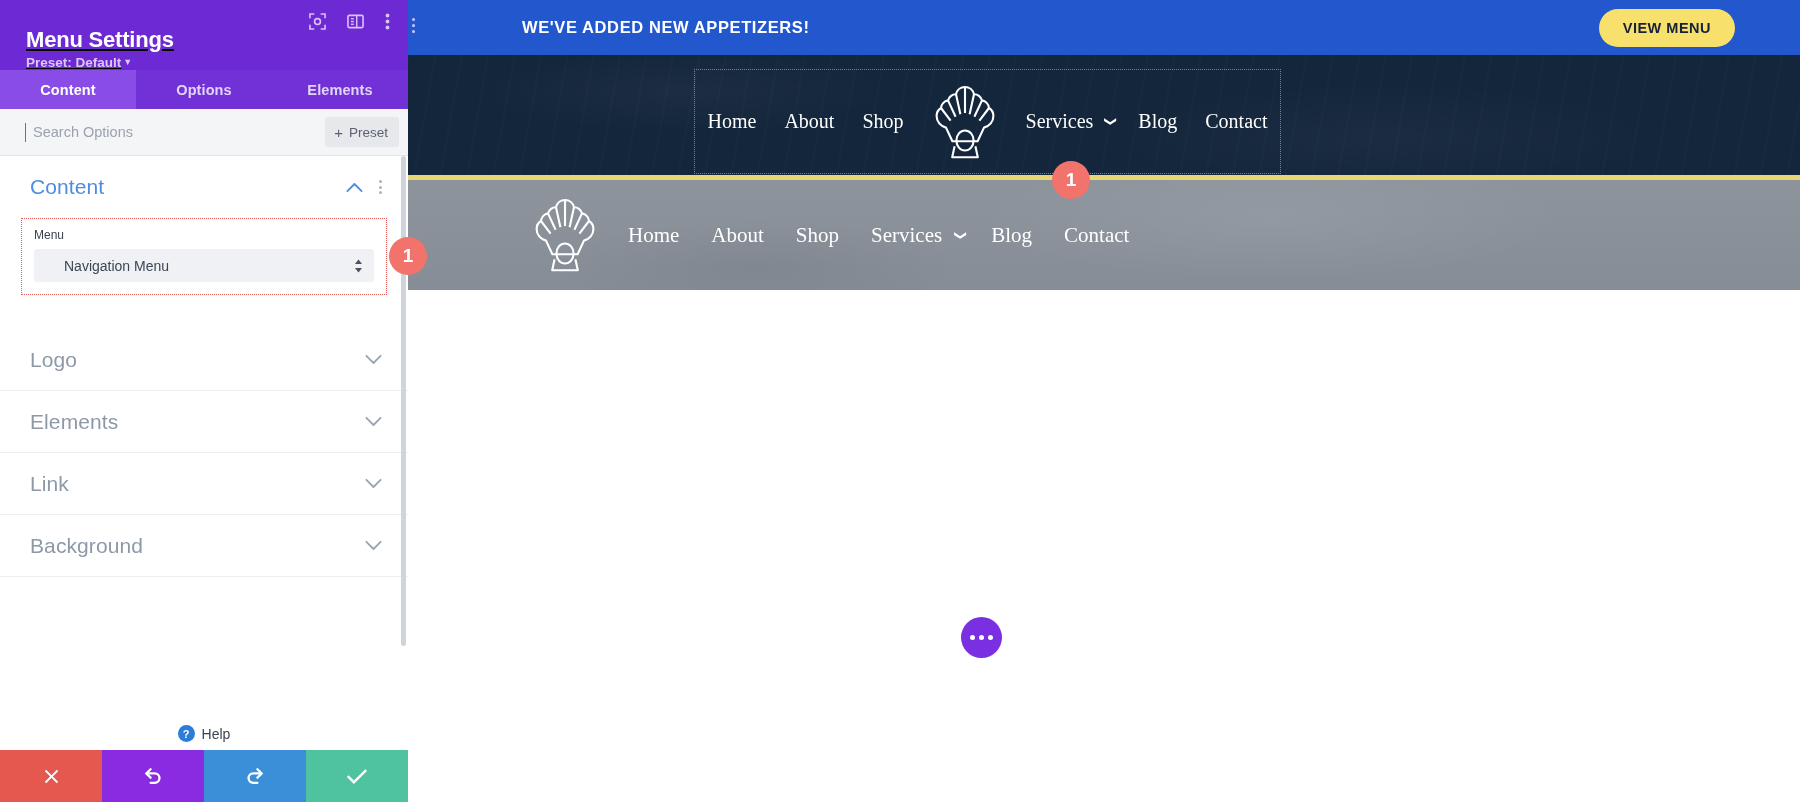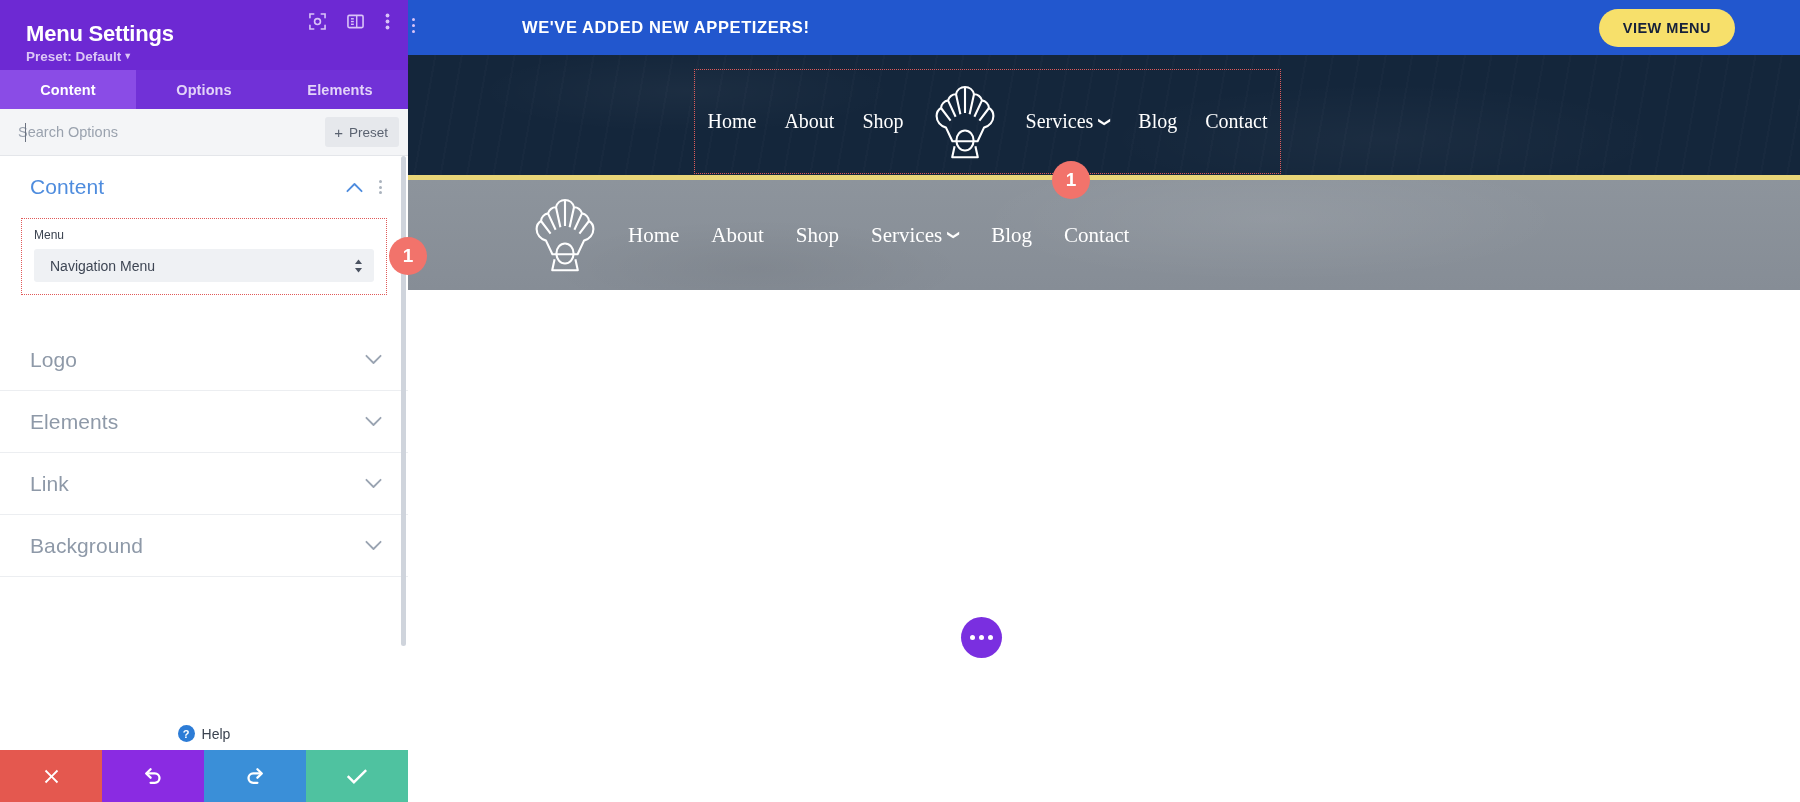--- a/index.html
+++ b/index.html
@@ -16,22 +16,23 @@
     position: relative;
     width: 408px; height: 802px;
     background: #fff;
     display: flex; flex-direction: column;
     z-index: 20;
     flex: 0 0 408px;
   }
   .panel-header {
     background: #6d29d3;
     height: 70px;
-    padding: 20px 18px 0 26px;
-    position: relative;
+    padding: 26px 18px 0 26px;
+    position: relative;
+    text-decoration: underline;
   }
   .panel-title {
     color: #fff;
     font-size: 22px;
     font-weight: bold;
     letter-spacing: -0.2px;
     line-height: 28px;
   }
   .panel-preset {
     color: #dcc7f5;
@@ -74,21 +75,21 @@
     border-bottom: 1px solid #e4e6ea;
     display: flex; align-items: center;
     padding: 0 9px 0 0;
     position: relative;
   }
   .search-input {
     flex: 1;
     border: none; outline: none; background: transparent;
     font-size: 14.5px;
     color: #737373;
-    padding-left: 18px;
+    padding-left: 33px;
     font-family: "Liberation Sans", sans-serif;
   }
   .search-input::placeholder { color: #9aa2ae; }
   .search-caret {
     position: absolute; left: 25px; top: 14px;
     width: 1px; height: 19px; background: #6b7280;
   }
   .filter-btn {
     display: flex; align-items: center; gap: 6px;
     background: #e6e8ec;
@@ -150,21 +151,21 @@
     color: #3b4350;
     font-weight: 400;
     margin-bottom: 7px;
   }
   .select-wrap {
     position: relative;
     background: #eff1f4;
     border-radius: 3px;
     height: 33px;
     display: flex; align-items: center;
-    padding: 0 16px;
+    padding: 0 30px;
     cursor: pointer;
   }
   .select-value { font-size: 14px; color: #3e4654; }
   .select-arrows {
     position: absolute; right: 11px; top: 50%;
     transform: translateY(-50%);
     display: flex; flex-direction: column; gap: 2px;
     color: #4a5260;
   }
 
@@ -288,21 +289,21 @@
     gap: 0;
   }
   .navlink {
     color: #ffffff;
     font-family: "Liberation Serif", serif;
     font-size: 20px;
     padding: 0 14px;
     cursor: pointer;
     white-space: nowrap;
   }
-  .navlink.withcaret { display: inline-flex; align-items: center; gap: 7px; }
+  .navlink.withcaret { display: inline-flex; gap: 7px; }
   .caret-dn { font-size: 12px; line-height: 1; }
 
   .shell-logo { padding: 0 14px; display: flex; align-items: center; }
 
   .navgray {
     height: 110px;
     background: linear-gradient(180deg, #8d949c 0%, #868d96 100%);
     position: relative;
     display: flex; align-items: center;
     overflow: hidden;

